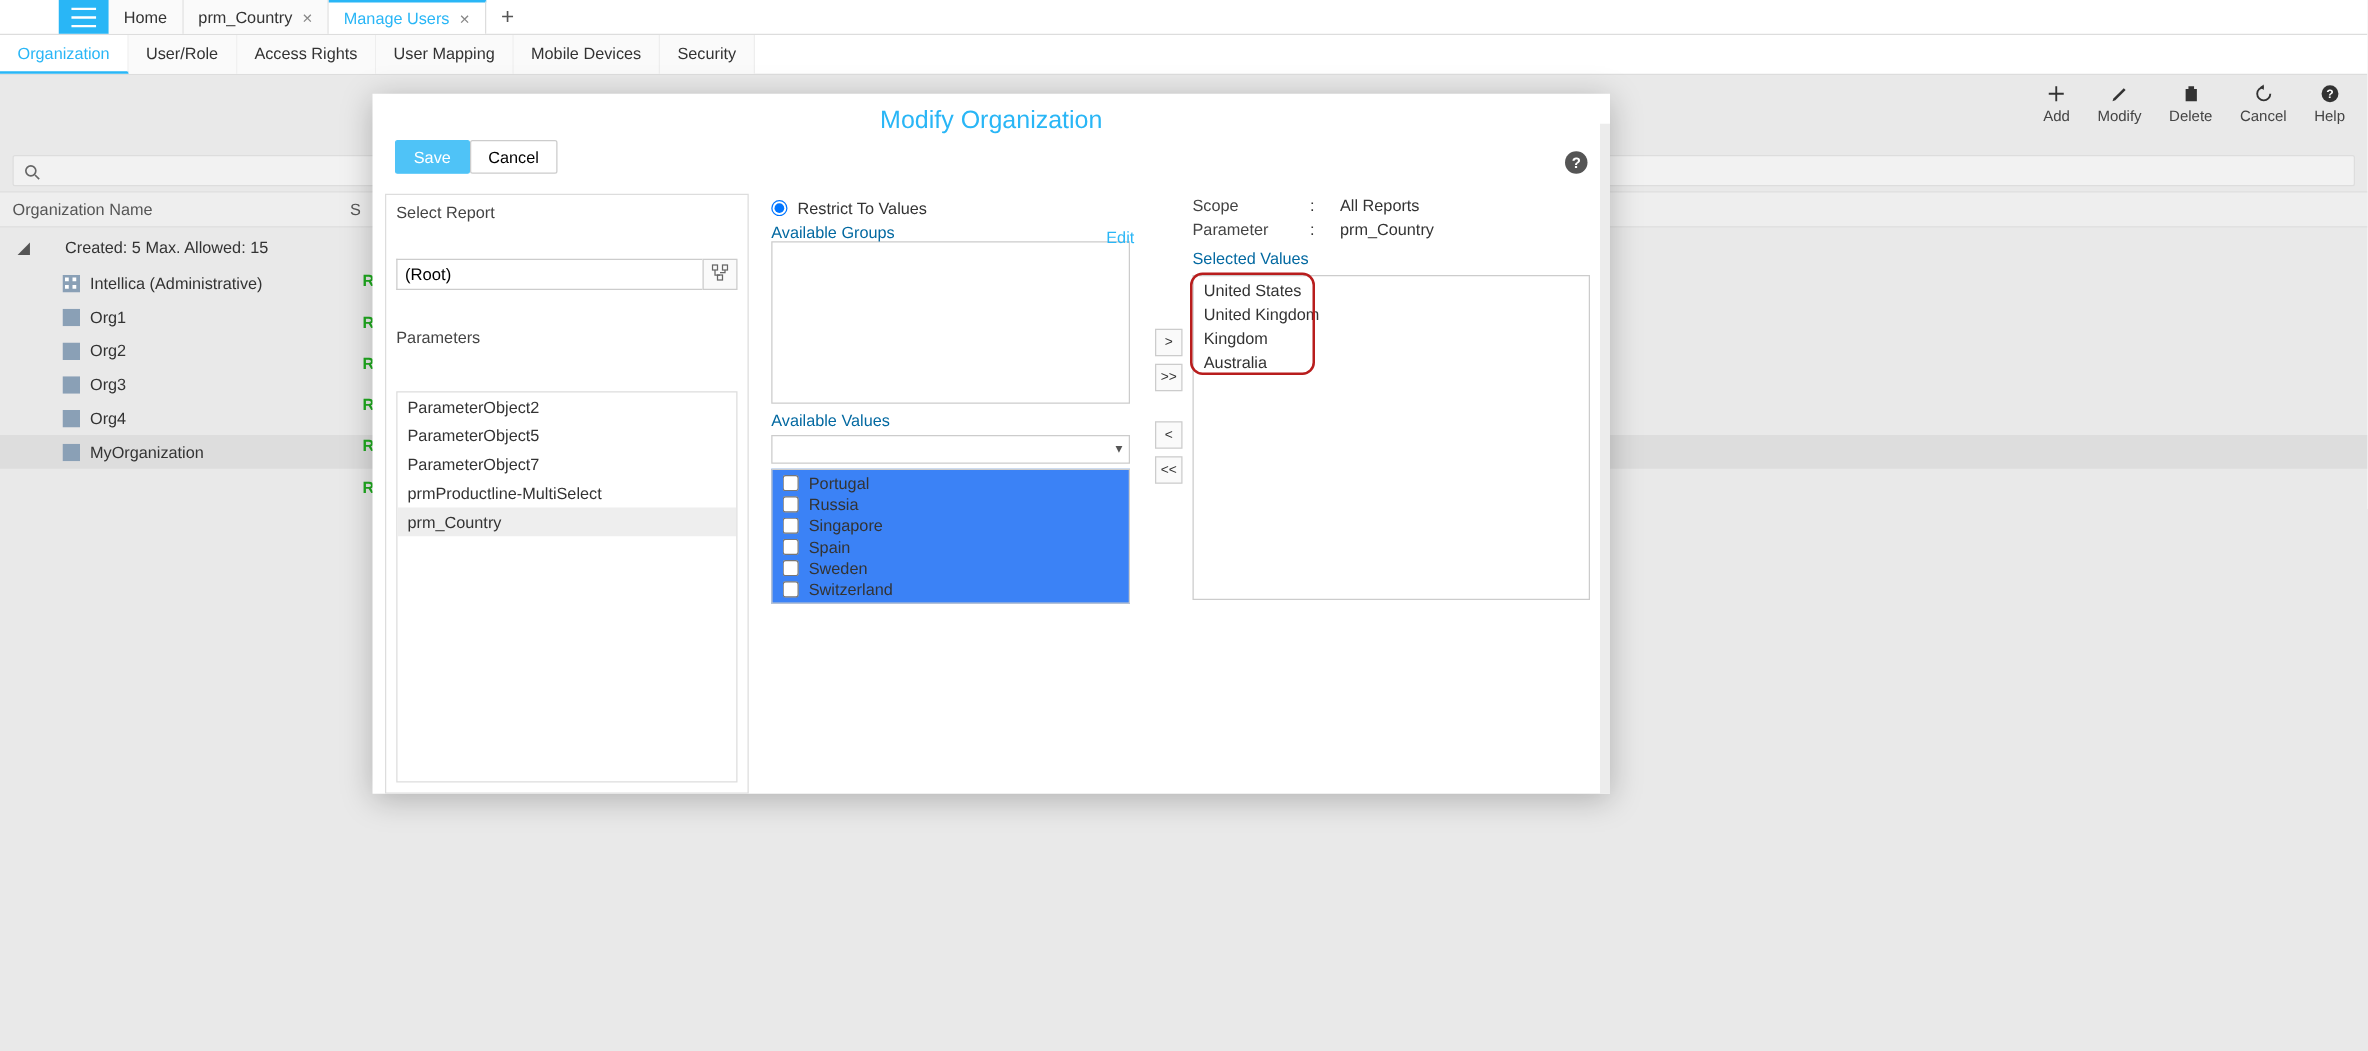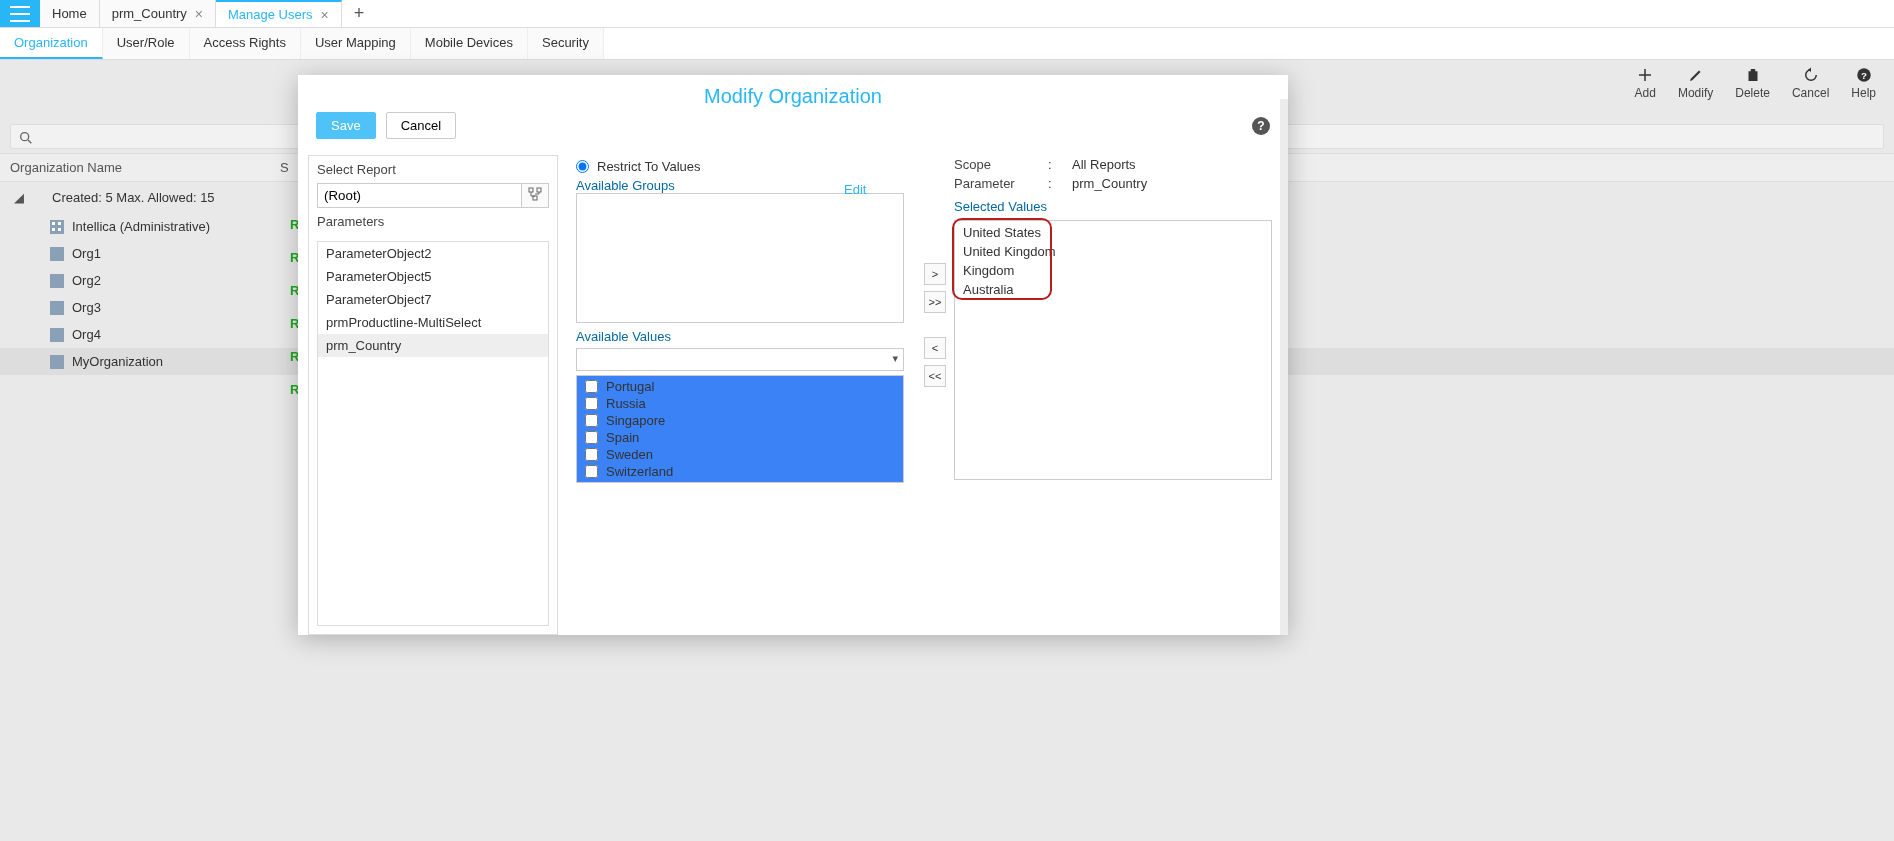--- a/index.html
+++ b/index.html
@@ -1,17 +1,17 @@
 <!DOCTYPE html>
 <html><head>
 <meta charset="utf-8">
 <style>
   * { box-sizing: border-box; font-family: "Segoe UI", Arial, sans-serif; }
   body { margin:0; padding:0; background:#fff; color:#333; font-size:13px; }
-  .topbar { display:flex; height:28px; background:#fff; border-bottom:1px solid #ddd; align-items:stretch; }
+  .topbar { display:flex; height:28px; background:#fff; border-bottom:1px solid #ddd; align-items:stretch;padding-left:47px; }
   .hamburger { width:40px; background:#29b6f6; display:flex; align-items:center; justify-content:center; cursor:pointer; }
   .hamburger svg { stroke:#fff; }
   .tab { display:flex; align-items:center; padding:0 12px; border-right:1px solid #ddd; background:#fafafa; cursor:pointer; }
   .tab.active { background:#fff; color:#29b6f6; border-top:2px solid #29b6f6; }
   .tab .close { margin-left:8px; color:#888; font-size:14px; line-height:1; }
   .addtab { display:flex; align-items:center; padding:0 12px; font-size:18px; color:#555; cursor:pointer; }
   .subtabs { display:flex; background:#fff; border-bottom:1px solid #ddd; }
   .subtab { padding:7px 14px; border-right:1px solid #eee; cursor:pointer; background:#fafafa; }
   .subtab.active { color:#29b6f6; border-bottom:2px solid #29b6f6; background:#fff; }
   .page-area { position:relative; background:#e9e9e9; height:783px; }
@@ -22,29 +22,29 @@
   .toolbtn svg { width:18px; height:18px; margin-bottom:2px; }
   .searchbar { padding:4px 10px; }
   .searchinput { background:#f2f2f2; border:1px solid #ddd; border-radius:2px; padding:4px 8px; width:100%; }
   .gridhead { padding:6px 10px; border-top:1px solid #ddd; border-bottom:1px solid #ddd; color:#555; background:#eee; }
   .treestatus { padding:8px 14px; color:#333; }
   .treerow { display:flex; align-items:center; padding:6px 14px 6px 50px; gap:8px; cursor:pointer; }
   .treerow.selected { background:#ddd; }
   .org-icon { width:14px; height:14px; }
   .modal { position:absolute; left:298px; top:15px; width:990px; height:560px; background:#fff; box-shadow:0 4px 24px rgba(0,0,0,.25); display:flex; flex-direction:column; }
   .modal-title { text-align:center; color:#29b6f6; font-size:20px; font-weight:400; padding:10px 0 4px; }
-  .modal-bar { display:flex; align-items:center; padding:0 18px 10px; gap:10px; }
+  .modal-bar { display:flex; align-items:flex-end; padding:0 18px 10px; }
   .btn { border:1px solid #ccc; background:#fff; padding:5px 14px; border-radius:2px; cursor:pointer; font-size:13px; }
   .btn.primary { background:#4fc3f7; color:#fff; border-color:#4fc3f7; }
   .help-circle { margin-left:auto; width:18px; height:18px; border-radius:9px; background:#555; color:#fff; display:flex; align-items:center; justify-content:center; font-size:12px; font-weight:700; cursor:pointer; }
   .dtabs { display:flex; border-bottom:1px solid #ddd; margin:10px 10px 0; }
   .dtab { flex:0 0 auto; padding:10px 30px; background:#f2f2f2; border:1px solid #ddd; border-bottom:none; margin-right:-1px; cursor:pointer; }
   .dtab.active { background:#fff; color:#29b6f6; border-top:2px solid #29b6f6; }
   .dcontent { display:flex; flex:1; padding:6px 10px 0; gap:0; overflow:hidden; }
-  .leftcol { width:250px; border:1px solid #ddd; display:flex; flex-direction:column; }
+  .leftcol { width:291px; border:1px solid #ddd; display:flex; flex-direction:column;gap:24px; }
   .lbl { padding:6px 8px; color:#444; }
   .selreport { display:flex; margin:0 8px; }
   .selreport input { flex:1; border:1px solid #ccc; padding:4px 6px; border-right:none; }
   .selreport button { width:28px; border:1px solid #ccc; background:#fafafa; cursor:pointer; }
   .paramlist { margin:6px 8px 8px; border:1px solid #ddd; flex:1; overflow:auto; background:#fff; }
   .paramitem { padding:4px 8px; cursor:pointer; }
   .paramitem.selected { background:#eee; }
   .midcol { flex:1; padding:0 18px; overflow:auto; position:relative; }
   .radio-row { display:flex; align-items:center; gap:8px; padding:4px 0; }
   .radio-row input { margin:0; }

